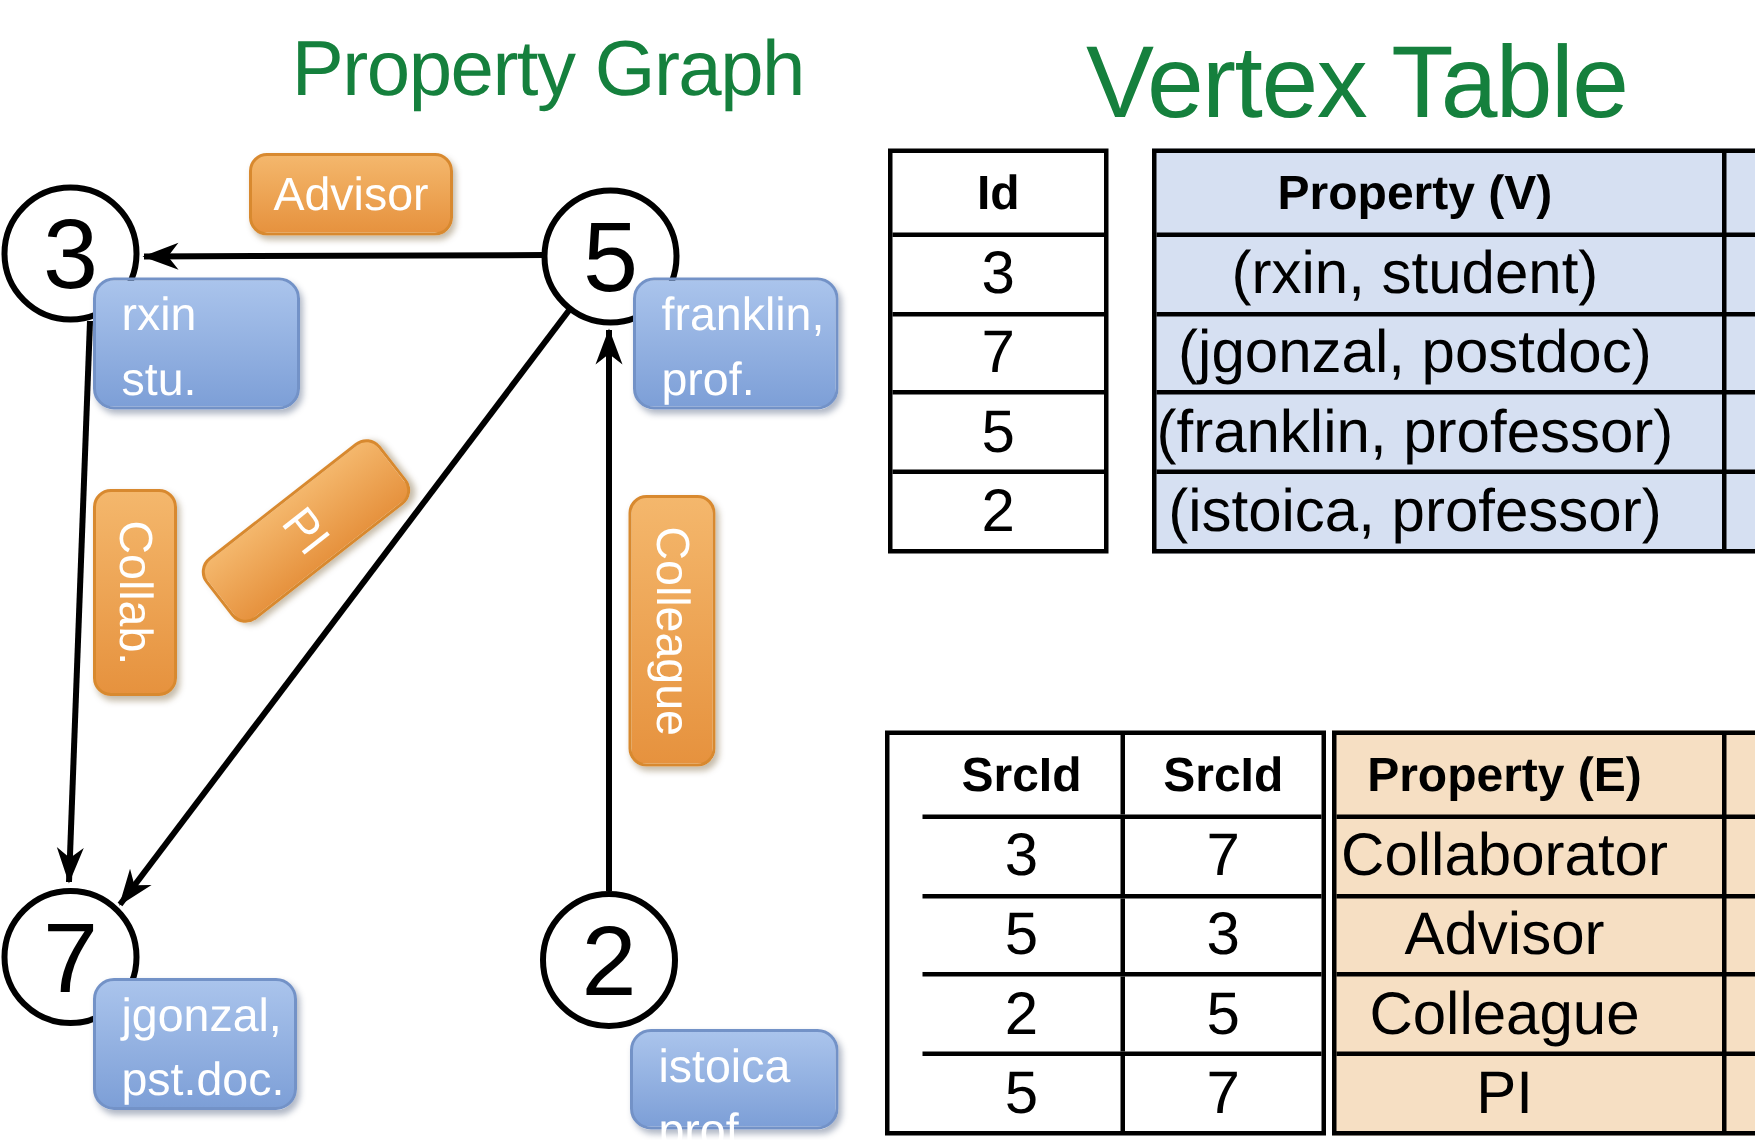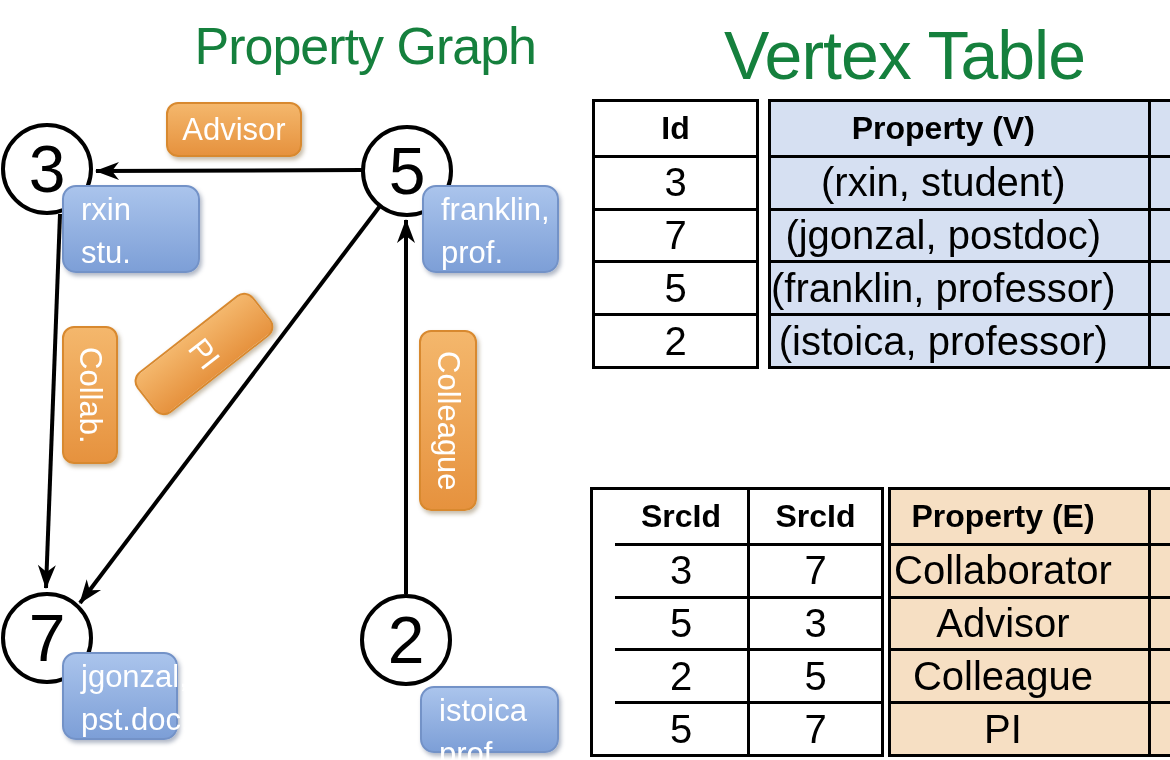--- a/index.html
+++ b/index.html
@@ -29,21 +29,21 @@
 
   
   .vbox {
     position:absolute; border-radius:14px; color:#fff; font-size:31px; font-weight:300;
     background:linear-gradient(#aac4ec, #7d9fd7);
     border:2px solid #7392c7; box-shadow:2px 3px 4px rgba(30,50,90,.35);
     box-sizing:border-box; padding:1px 0 0 17px; line-height:43px;
   }
   #vprop-rxin    { left:62px;  top:185px; width:138px; height:88px; }
   #vprop-franklin{ left:422px; top:185px; width:137px; height:88px; }
-  #vprop-jgonzal { left:62px;  top:652px; width:116px; height:88px; }
+  #vprop-jgonzal { left:62px;  top:652px; width:136px; height:88px; }
   #vprop-istoica { left:420px; top:650px; width:139px; height:67px;margin-top:36px; }
 
   
   .tbl {
     position:absolute; box-sizing:border-box; border:3px solid #000;
     display:grid; grid-template-rows:repeat(5,1fr); background:#fff;
   }
   .trow {
     border-top:3px solid #000; display:flex; align-items:center; justify-content:center;
     font-size:40px; font-weight:300; white-space:nowrap; overflow:visible;
@@ -51,21 +51,21 @@
   .trow.hdr { border-top:none; font-size:32px; font-weight:bold; }
   .trow2 { border-top:3px solid #000; display:grid; grid-template-columns:132px 1fr; }
   .trow2.hdr { border-top:none; }
   .trow2 > div {
     display:flex; align-items:center; justify-content:center;
     font-size:40px; font-weight:300; white-space:nowrap;
   }
   .trow2.hdr > div { font-size:32px; font-weight:bold; }
   .trow2 > div + div { border-left:3px solid #000; }
 
-  #vt-id     { left:592px; top:99px;  width:167px; height:270px; }
+  #vt-id     { left:592px; top:99px;  width:147px; height:270px; }
   #vt-prop   { left:768px; top:99px;  width:412px; height:270px; background:#D6E0F2; }
   #vt-prop .trow { padding-right:80px; }
   #et-srcdst { left:590px; top:487px; width:294px; height:270px;padding-left:22px; }
   #et-prop   { left:888px; top:487px; width:292px; height:270px; background:#F6DFC3; }
   #et-prop .trow { padding-right:62px; }
   .clip-divider { position:absolute; top:0; bottom:0; width:3px; background:#000; }
   #vt-prop .clip-divider { left:377px; }
   #et-prop .clip-divider { left:257px; }
 
   #graph-title  { left:36px;  top:16px;  width:500px; font-size:52px; }

